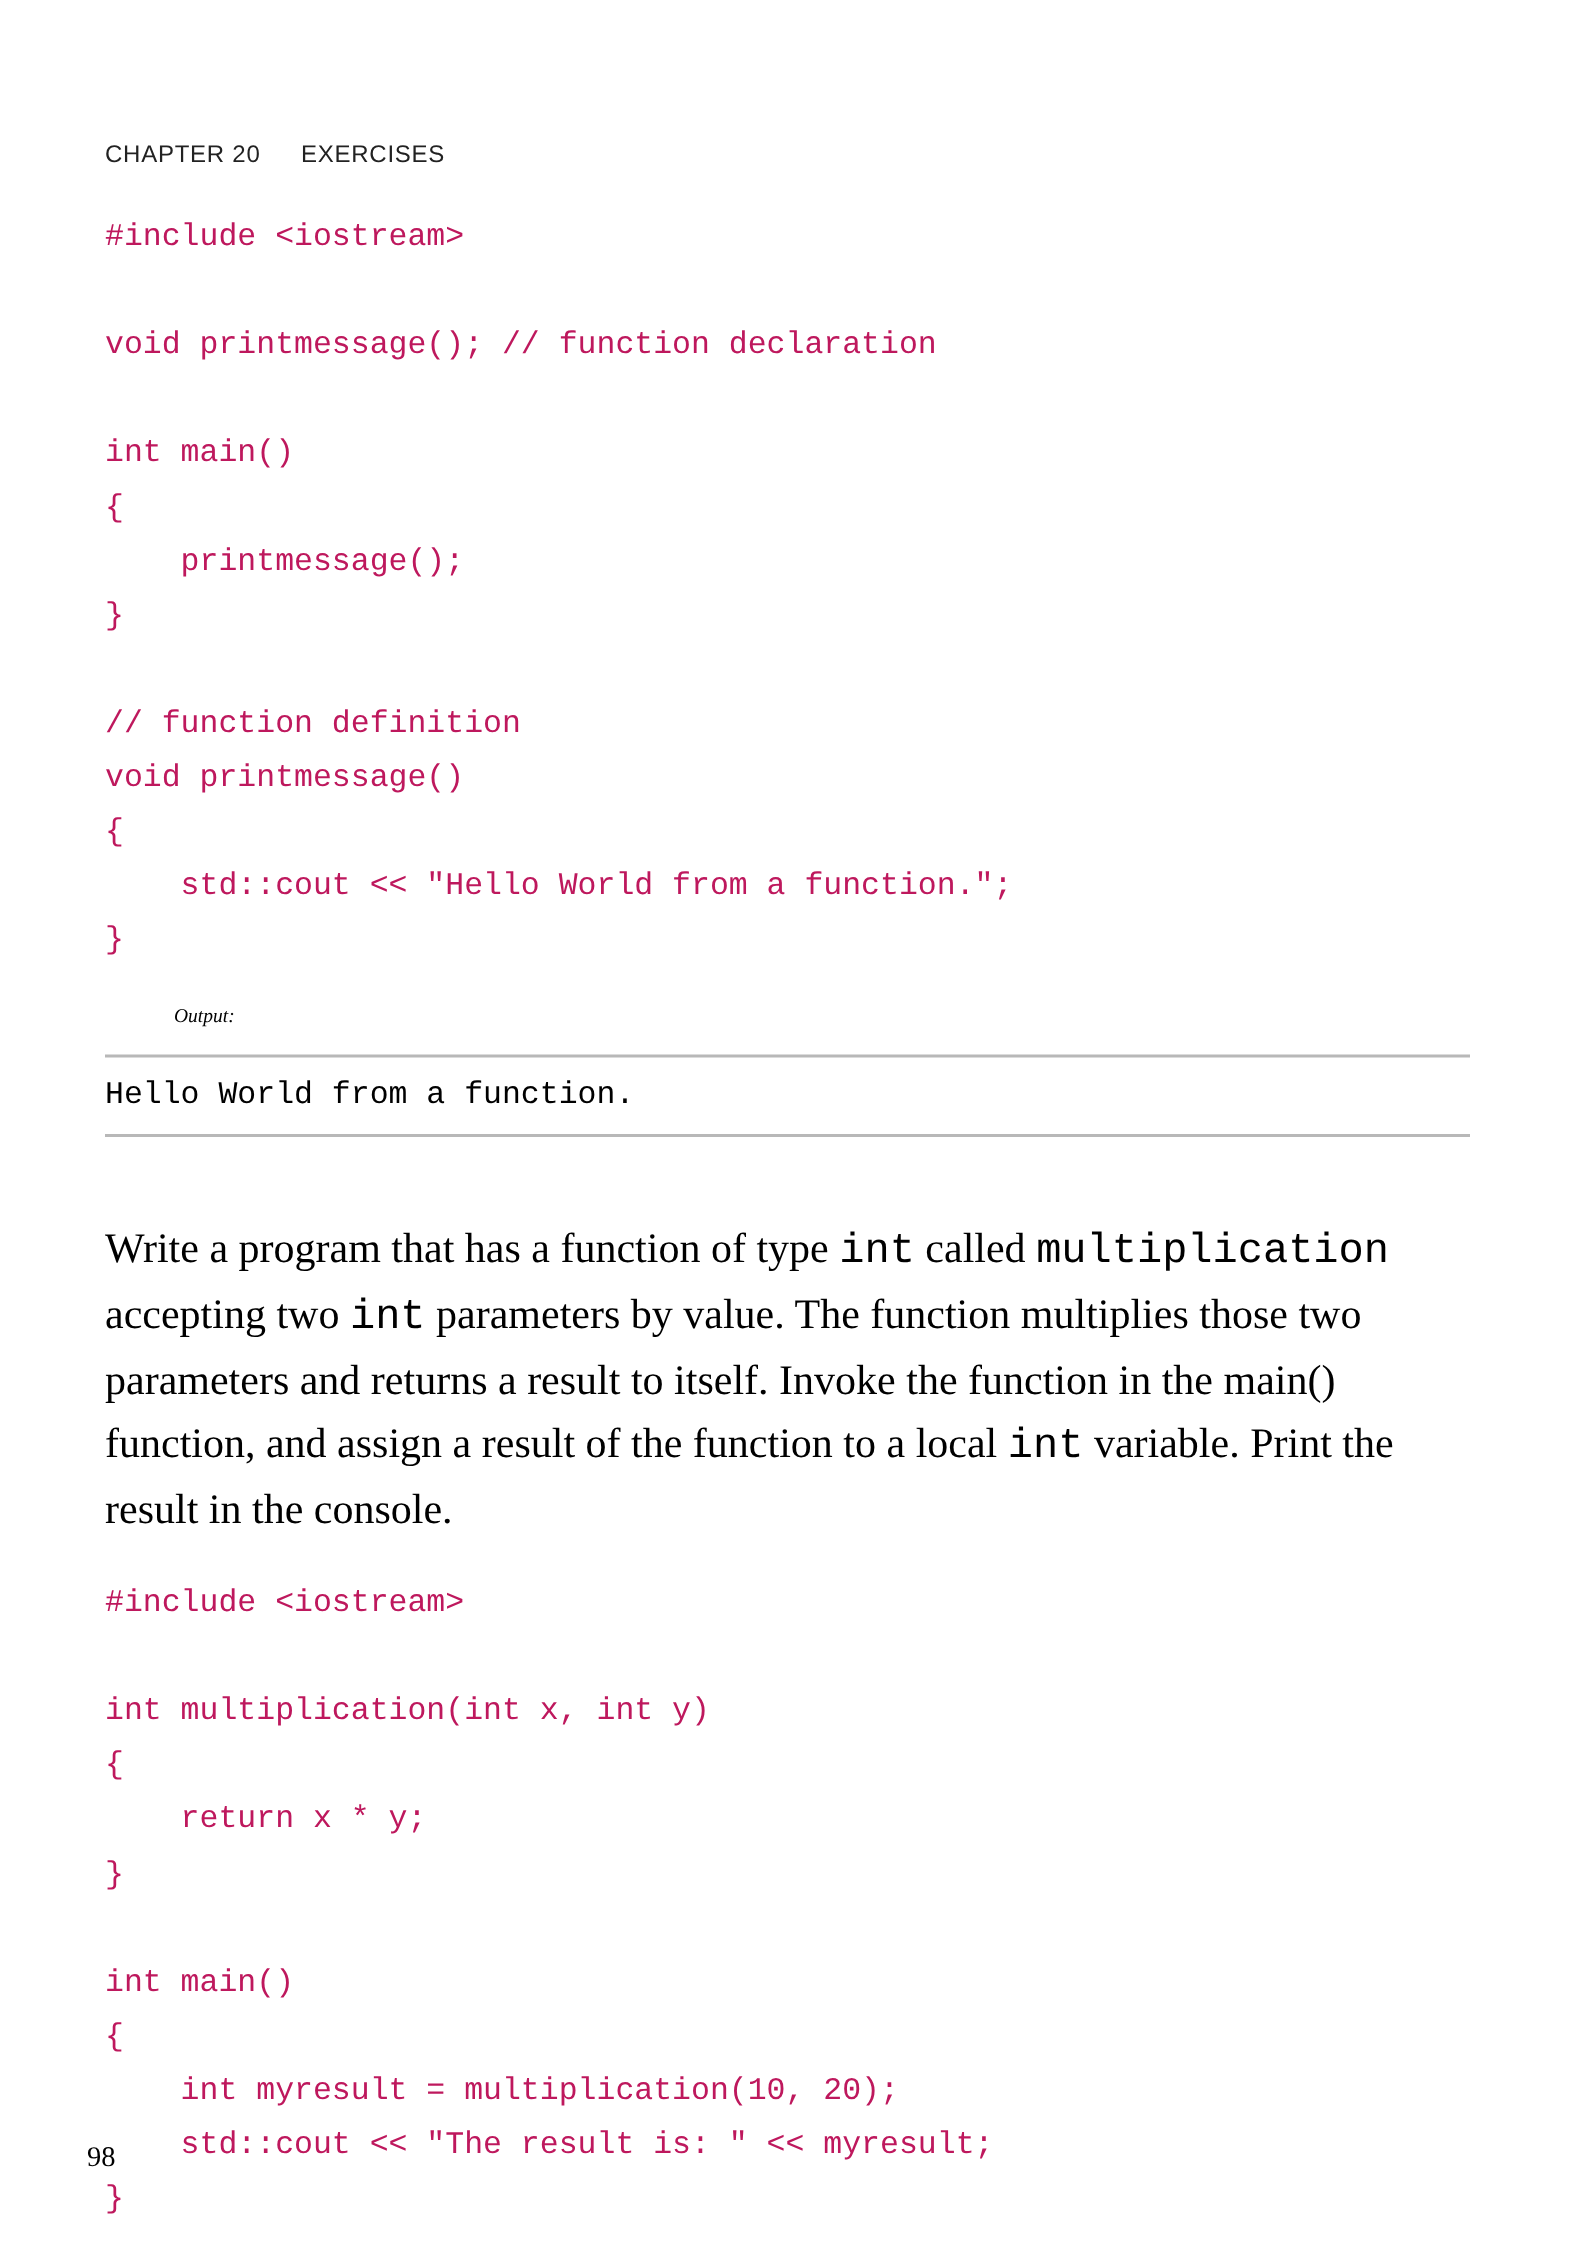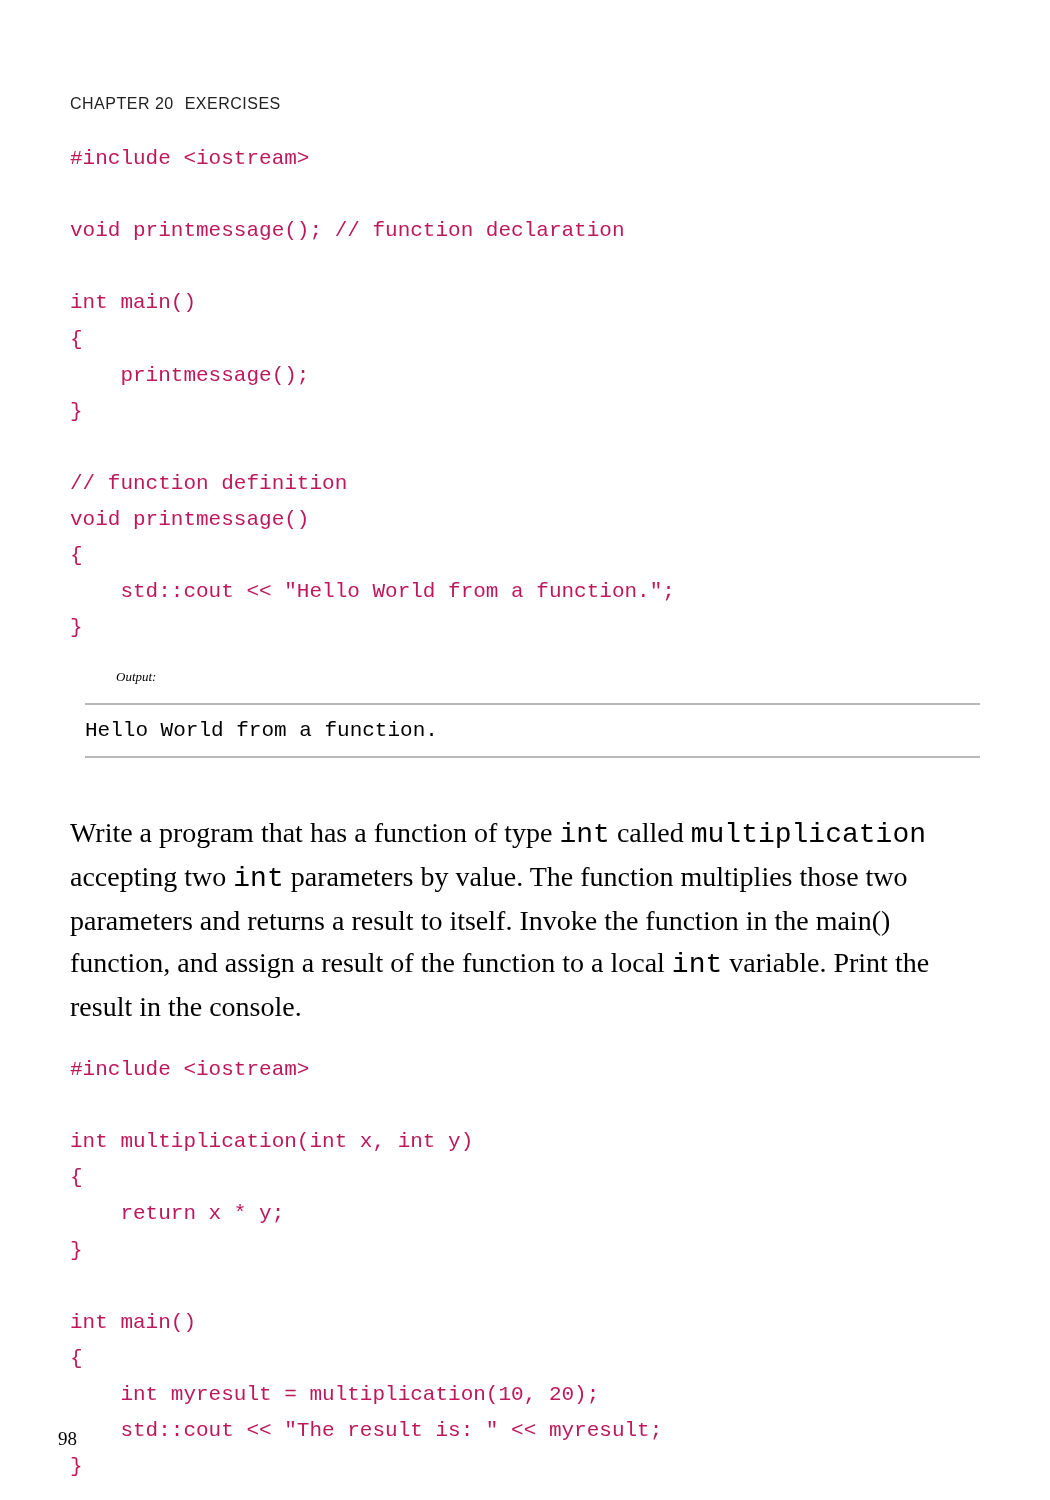--- a/index.html
+++ b/index.html
@@ -17,42 +17,41 @@
     position: relative;
   }
   .chapter-header {
     font-family: Arial, Helvetica, sans-serif;
     font-size: 16px;
     letter-spacing: 0.5px;
     color: #222;
     margin-bottom: 28px;
   }
   .chapter-header .chnum {
-    margin-right: 6px;
+    margin-right: 22px;
   }
   pre.code {
     font-family: 'Courier New', Courier, monospace;
     font-size: 21px;
     line-height: 1.72;
     margin: 0 0 22px 0;
     white-space: pre;
     color: #be185d;
   }
   .output-label {
     font-family: Georgia, 'Times New Roman', serif;
     font-style: italic;
     font-size: 13px;
     margin: 2px 0 18px 46px;
   }
   .output-block {
     border-top: 2px solid #b8b8b8;
     border-bottom: 2px solid #b8b8b8;
     padding: 10px 0;
     margin-bottom: 54px;
-    margin-left: 15px;
   }
   .output-block pre {
     margin: 0;
     font-family: 'Courier New', Courier, monospace;
     font-size: 21px;
     line-height: 1.5;
   }
   h1.section-title {
     font-family: Arial, Helvetica, sans-serif;
     font-weight: 800;

